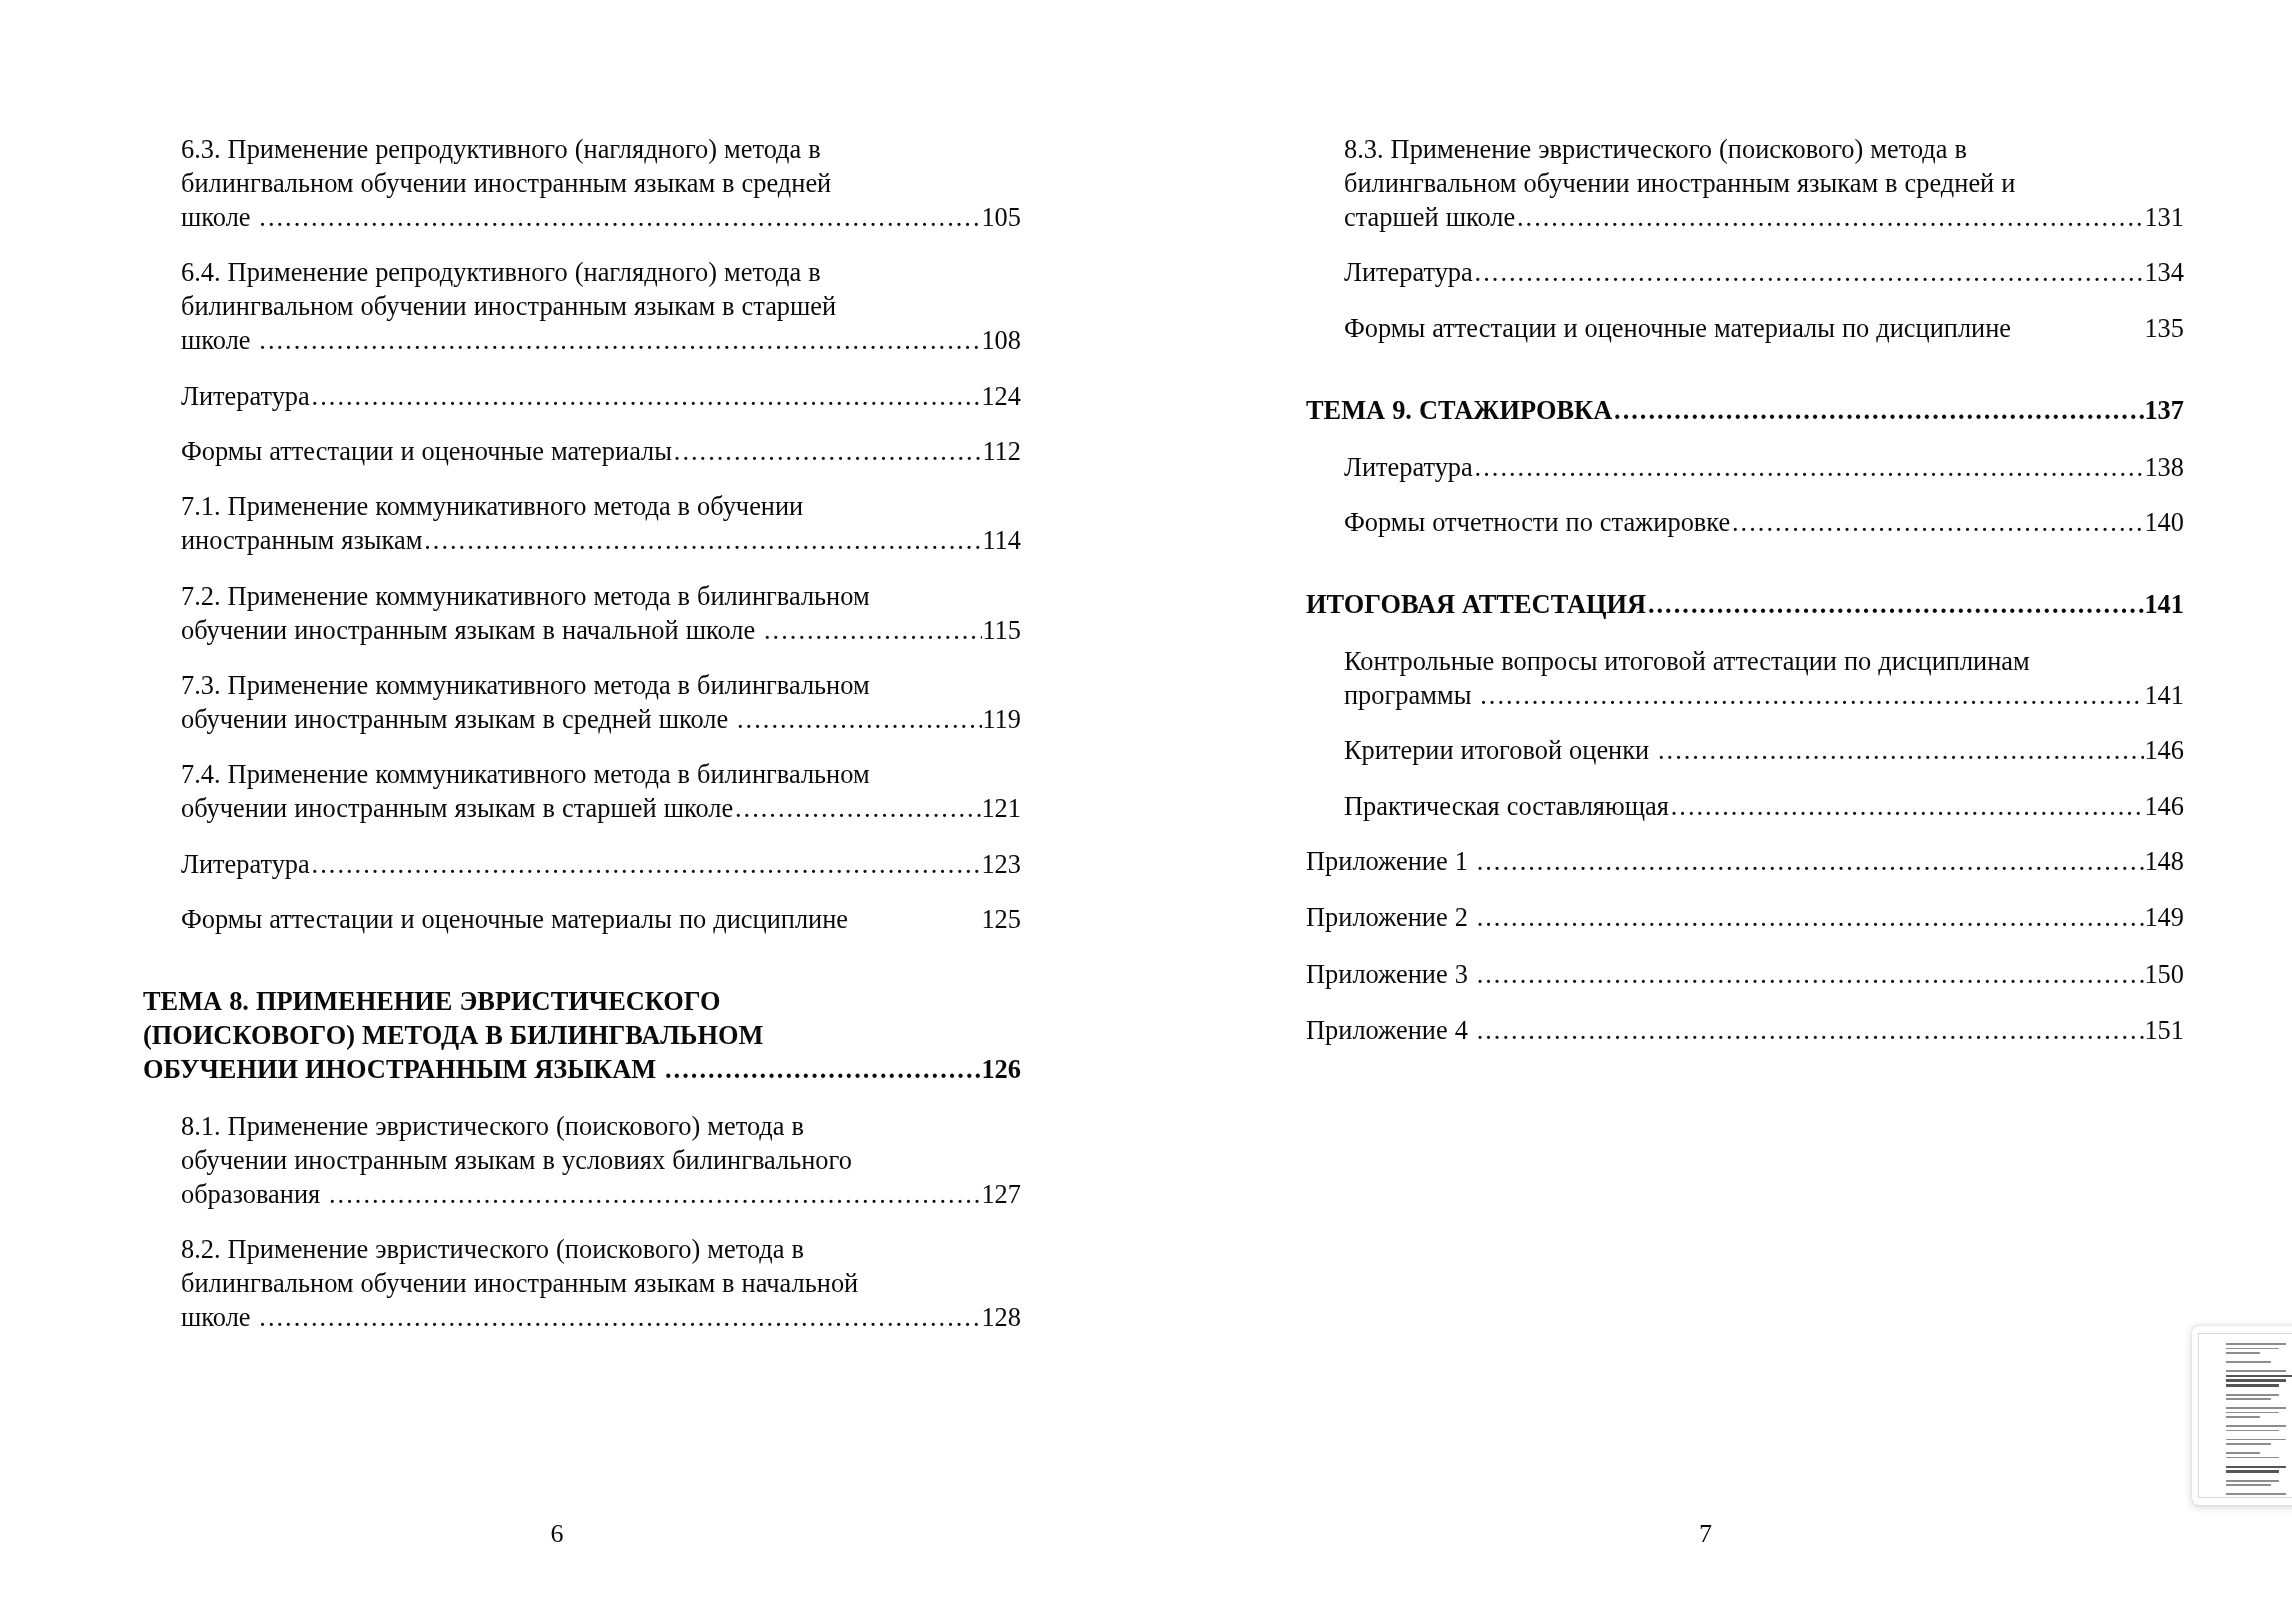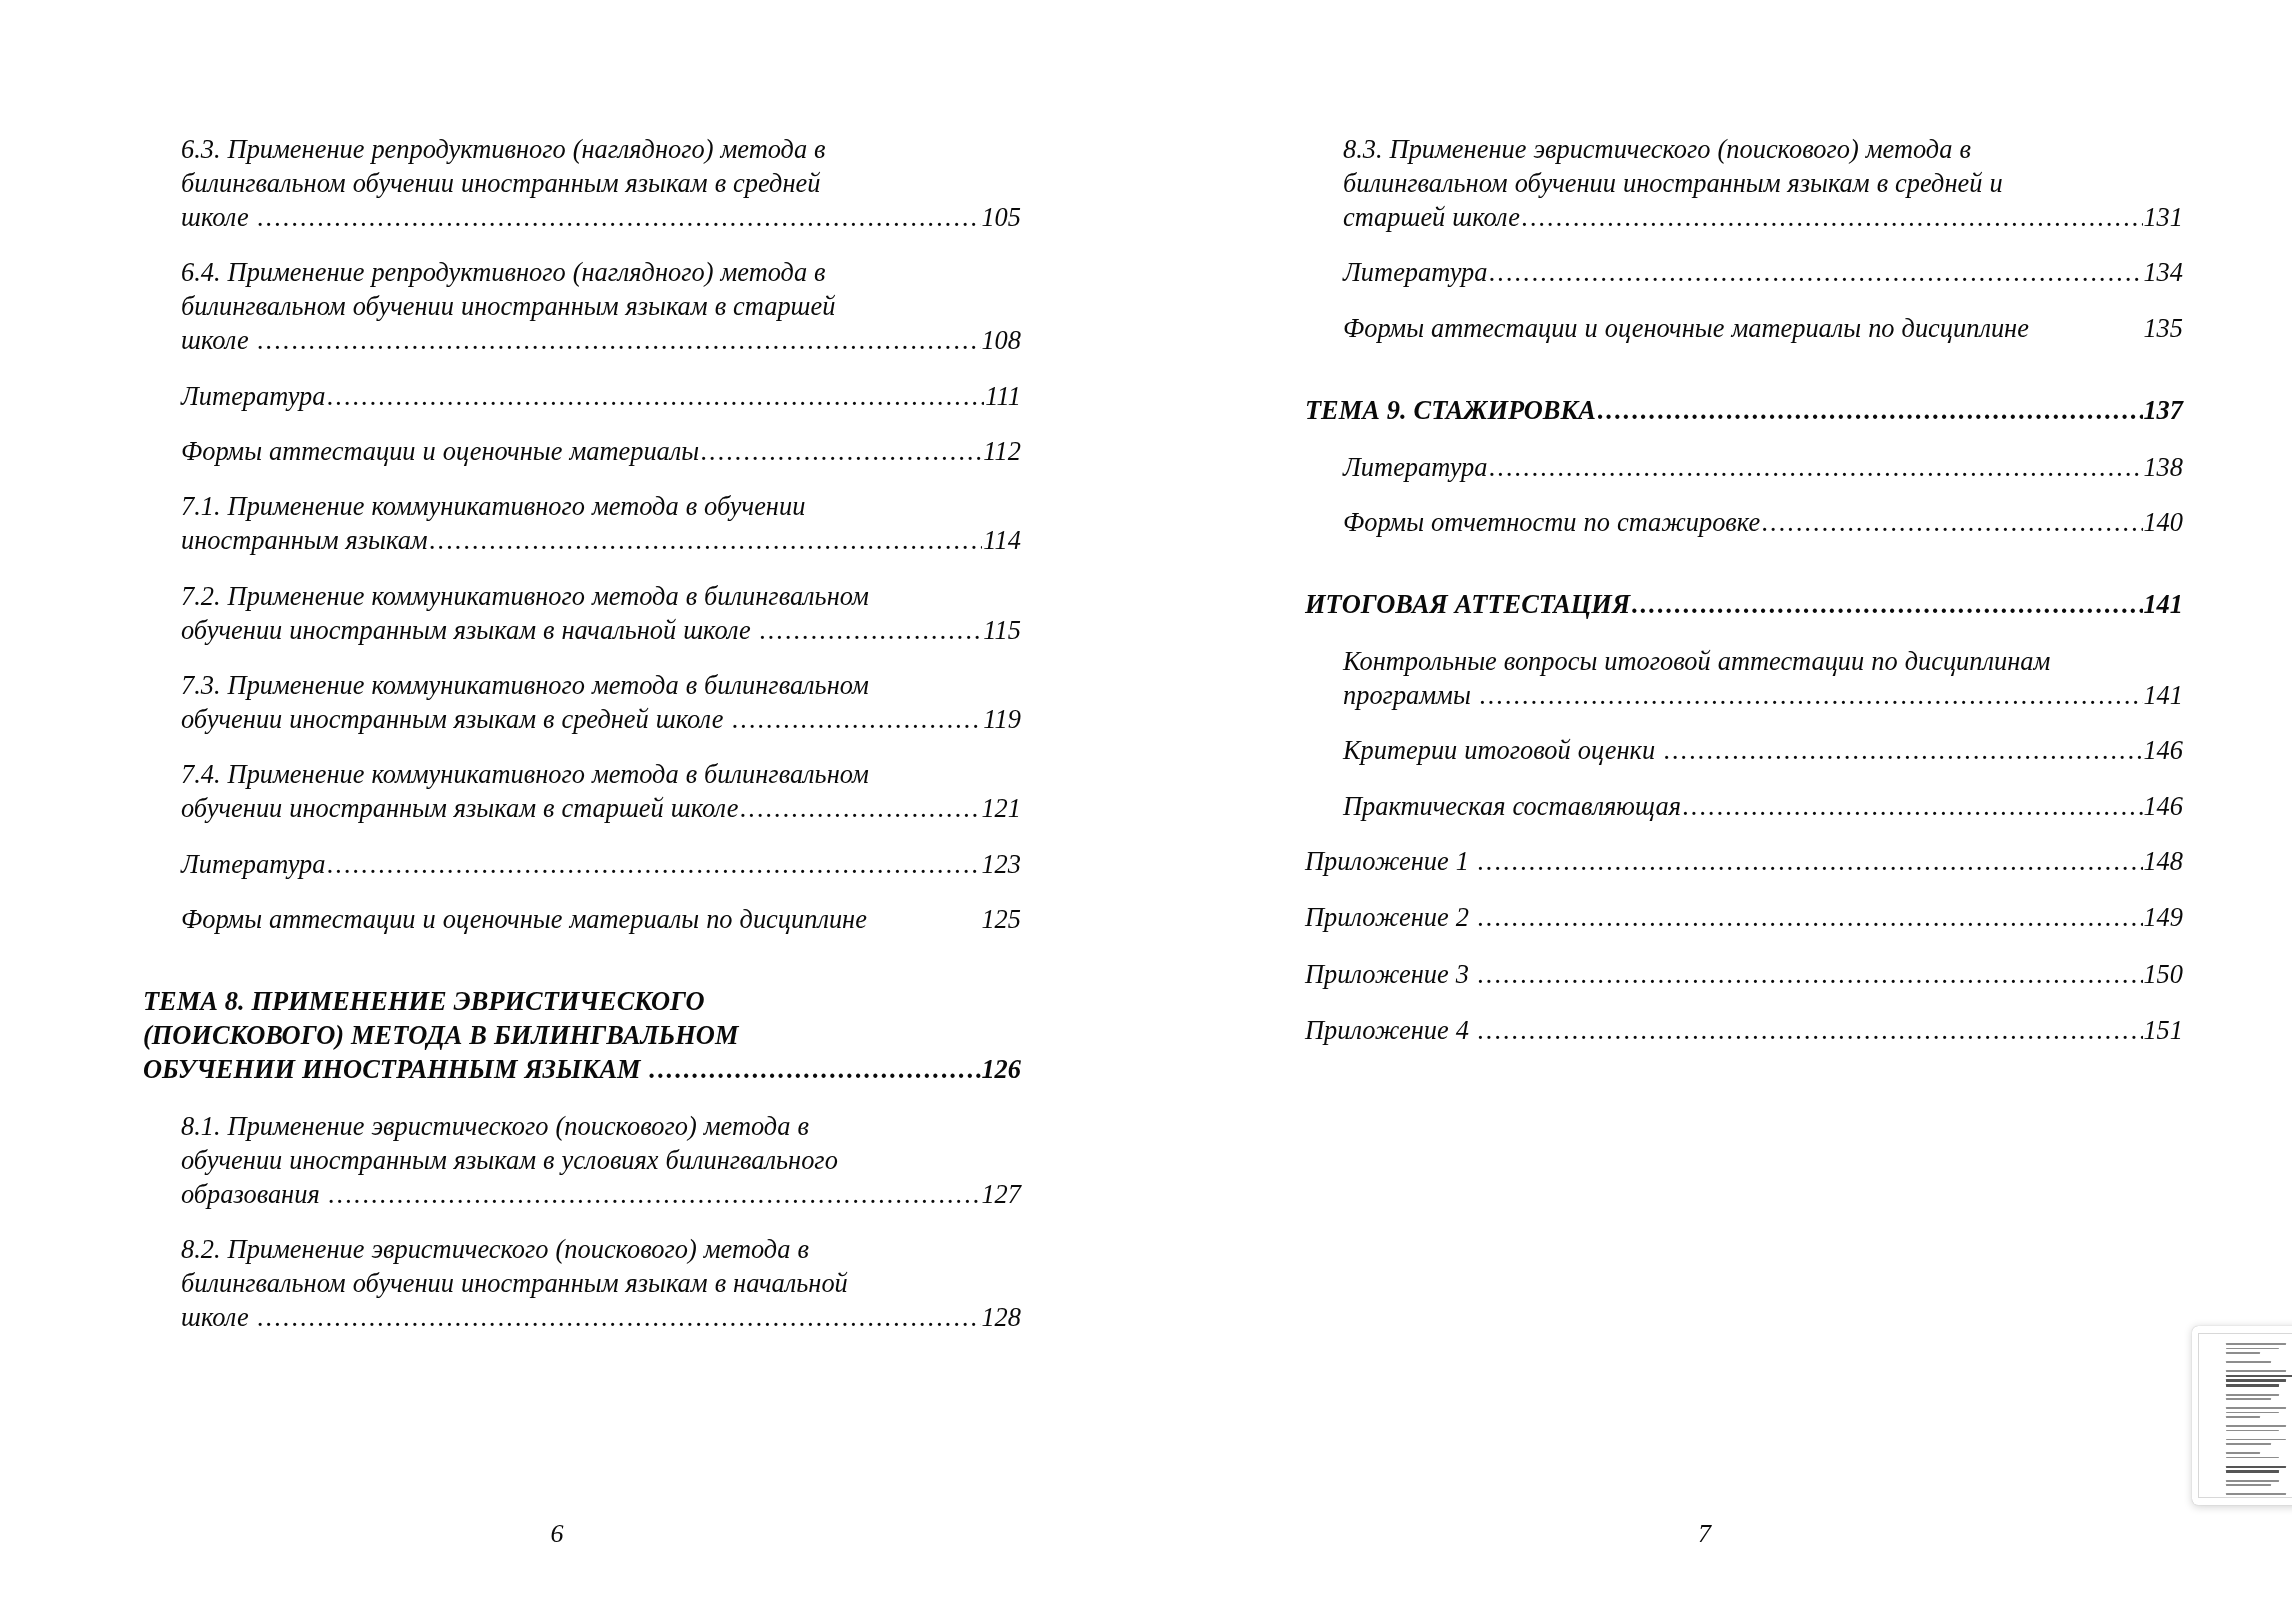--- a/index.html
+++ b/index.html
@@ -14,21 +14,21 @@
     overflow: hidden;
     font-family: "Liberation Serif", "DejaVu Serif", serif;
     color: #0a0a0a;
   }
 
   
   .spread {
     position: absolute;
     inset: 0;
     display: flex;
-    font-style: italic;
+    justify-content: space-between;
   }
   .page {
     position: relative;
     width: 1146px;
     height: 1620px;
     background: #ffffff;
     box-sizing: border-box;
   }
   .page-body {
     position: absolute;
@@ -168,21 +168,21 @@
           <span class="tail">
             <span class="txt">школе </span>
             <span class="leader"></span>
             <span class="pg">108</span>
           </span>
         </div>
         <div class="toc-entry level-2">
           <span class="tail">
             <span class="txt">Литература</span>
             <span class="leader"></span>
-            <span class="pg">111</span>
+            <span class="pg">124</span>
           </span>
         </div>
         <div class="toc-entry level-2">
           <span class="tail">
             <span class="txt">Формы аттестации и оценочные материалы</span>
             <span class="leader"></span>
             <span class="pg">112</span>
           </span>
         </div>
         <div class="toc-entry level-2">

